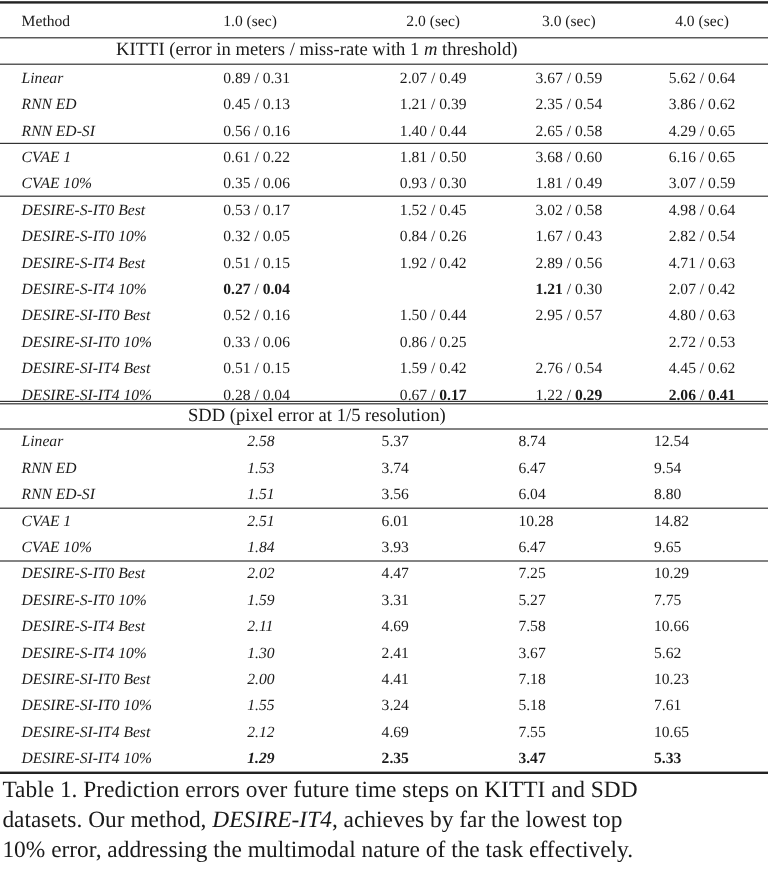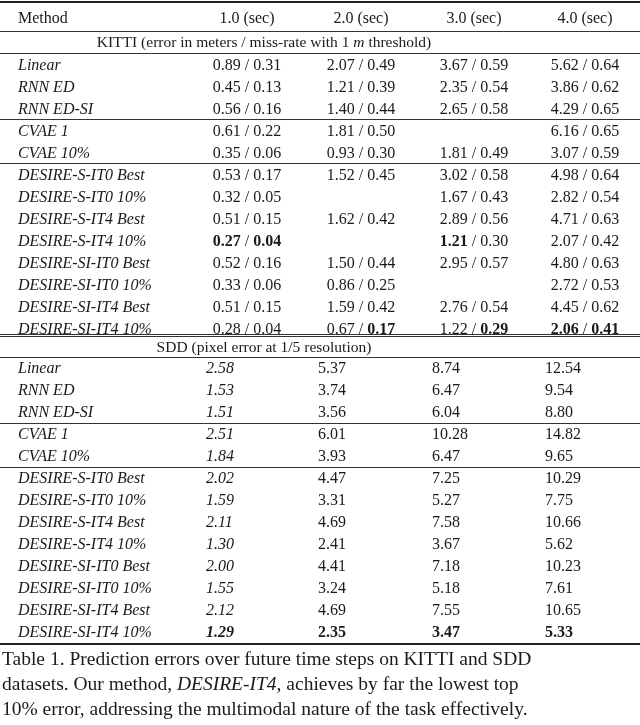--- a/index.html
+++ b/index.html
@@ -1,25 +1,25 @@
 <!DOCTYPE html>
 <html><head>
   <meta charset="utf-8">
   <style>
     html, body { margin:0; padding:0; background:#fff; }
     body { width:640px; height:725px; overflow:hidden; position:relative;
            font-family:"Liberation Serif", "DejaVu Serif", serif; color:#1a1a1a; }
     .rule { position:absolute; left:0; width:640px; background:#222; }
     .thick { height:2px; }
     .thin { height:1px; background:#333; }
-    .row { position:absolute; left:0; width:640px; height:22px; font-size:16px; line-height:22px; }
+    .row { position:absolute; left:0; width:640px; height:22px; font-size:13px; line-height:22px; }
     .cell { position:absolute; top:0; white-space:nowrap; }
     .method { left:18px; font-style:italic; }
     .hdr-method { left:18px; font-style:normal; }
-    .c1 { left:186px; width:122px; text-align:center; }
+    .c1 { left:186px; width:122px; }
     .c2 { left:300px; width:122px; text-align:center; }
     .c3 { left:413px; width:122px; text-align:center; }
     .c4 { left:524px; width:122px; text-align:center; }
     .l1 { left:206px;font-style:italic; }
     .l2 { left:318px; }
     .l3 { left:432px; }
     .l4 { left:545px; }
     .section { position:absolute; left:0; width:528px; text-align:center; font-size:15.5px; line-height:22px; }
     b { font-weight:bold; }
     .caption { position:absolute; left:2px; top:646px; width:640px; font-size:19.5px; line-height:25px; white-space:nowrap; }
@@ -59,46 +59,48 @@
         <span class="cell method">RNN ED-SI</span>
         <span class="cell c1"><span>0.56</span> / <span>0.16</span></span>
         <span class="cell c2"><span>1.40</span> / <span>0.44</span></span>
         <span class="cell c3"><span>2.65</span> / <span>0.58</span></span>
         <span class="cell c4"><span>4.29</span> / <span>0.65</span></span>
       </div>
       <div class="row" style="top: 120px;">
         <span class="cell method">CVAE 1</span>
         <span class="cell c1"><span>0.61</span> / <span>0.22</span></span>
         <span class="cell c2"><span>1.81</span> / <span>0.50</span></span>
+        <span class="cell c3"><span>3.68</span> / <span>0.60</span></span>
         <span class="cell c4"><span>6.16</span> / <span>0.65</span></span>
       </div>
       <div class="row" style="top: 142px;">
         <span class="cell method">CVAE 10%</span>
         <span class="cell c1"><span>0.35</span> / <span>0.06</span></span>
         <span class="cell c2"><span>0.93</span> / <span>0.30</span></span>
         <span class="cell c3"><span>1.81</span> / <span>0.49</span></span>
         <span class="cell c4"><span>3.07</span> / <span>0.59</span></span>
       </div>
       <div class="row" style="top: 164px;">
         <span class="cell method">DESIRE-S-IT0 Best</span>
         <span class="cell c1"><span>0.53</span> / <span>0.17</span></span>
         <span class="cell c2"><span>1.52</span> / <span>0.45</span></span>
         <span class="cell c3"><span>3.02</span> / <span>0.58</span></span>
         <span class="cell c4"><span>4.98</span> / <span>0.64</span></span>
       </div>
       <div class="row" style="top: 186px;">
         <span class="cell method">DESIRE-S-IT0 10%</span>
         <span class="cell c1"><span>0.32</span> / <span>0.05</span></span>
+        <span class="cell c2"><span>0.84</span> / <span>0.26</span></span>
         <span class="cell c3"><span>1.67</span> / <span>0.43</span></span>
         <span class="cell c4"><span>2.82</span> / <span>0.54</span></span>
       </div>
       <div class="row" style="top: 208px;">
         <span class="cell method">DESIRE-S-IT4 Best</span>
         <span class="cell c1"><span>0.51</span> / <span>0.15</span></span>
-        <span class="cell c2"><span>1.62</span> / <span>0.42</span></span>
+        <span class="cell c2"><span>1.92</span> / <span>0.42</span></span>
         <span class="cell c3"><span>2.89</span> / <span>0.56</span></span>
         <span class="cell c4"><span>4.71</span> / <span>0.63</span></span>
       </div>
       <div class="row" style="top: 230px;">
         <span class="cell method">DESIRE-S-IT4 10%</span>
         <span class="cell c1"><b>0.27</b> / <b>0.04</b></span>
         <span class="cell c3"><b>1.21</b> / <span>0.30</span></span>
         <span class="cell c4"><span>2.07</span> / <span>0.42</span></span>
       </div>
       <div class="row" style="top: 252px;">

